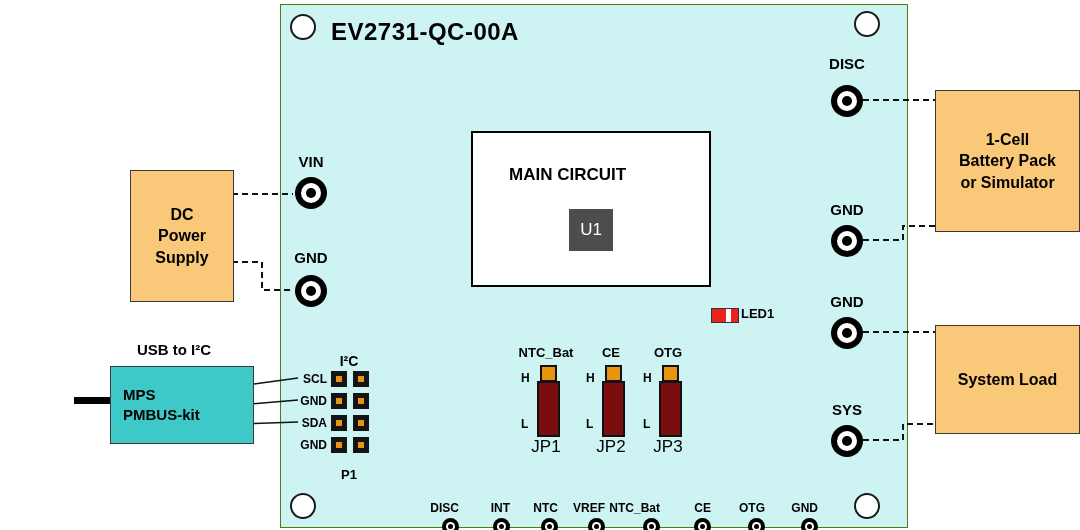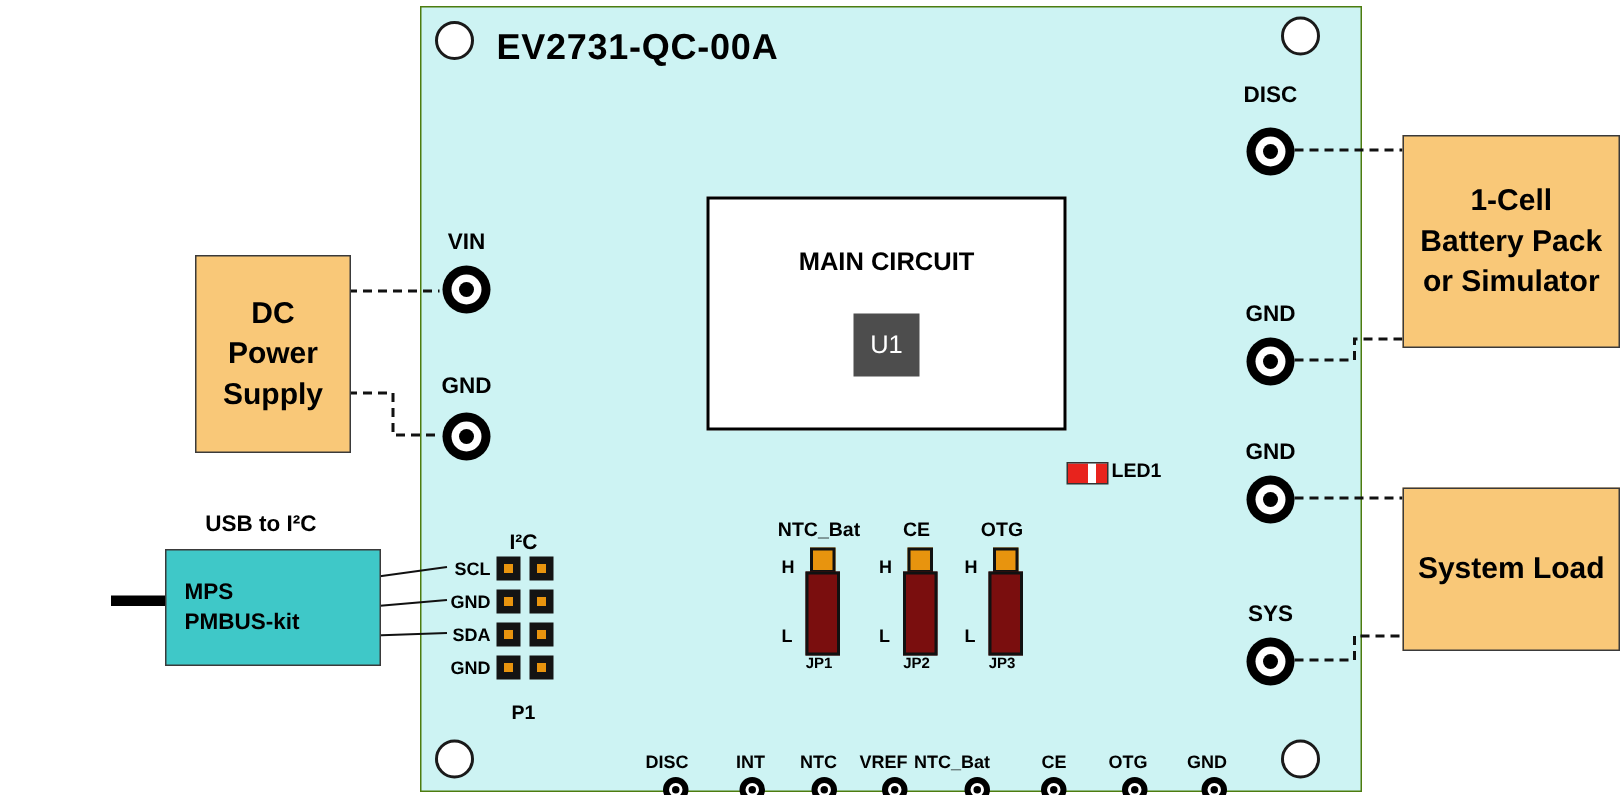--- a/index.html
+++ b/index.html
@@ -22,21 +22,21 @@
 
   
   .connector{position:absolute;width:32px;height:32px;border-radius:50%;background:#000;}
   .connector::before{content:"";position:absolute;left:6px;top:6px;width:20px;height:20px;border-radius:50%;background:#fff;}
   .connector::after{content:"";position:absolute;left:11px;top:11px;width:10px;height:10px;border-radius:50%;background:#000;}
   .conn-label{font-size:15px;}
 
   
   .main-circuit{position:absolute;left:190px;top:126px;width:236px;height:152px;
     background:#fff;border:2px solid #000;}
-  .mc-title{position:absolute;left:0;top:32px;width:100%;text-align:center;font-weight:bold;font-size:17px;}
+  .mc-title{position:absolute;left:0;top:32px;width:100%;text-align:left;font-weight:bold;font-size:17px;padding-left:36px;}
   .chip{position:absolute;left:96px;top:76px;width:44px;height:42px;background:var(--chip-gray,#4D4D4D);
     color:#ffffff;display:flex;align-items:center;justify-content:center;font-size:17px;}
 
   
   .led{position:absolute;left:430px;top:303px;width:26px;height:13px;border:1px solid #333;
     background:linear-gradient(90deg,var(--led-red,#E8231D) 0 52%,#fff 52% 72%,var(--led-red,#E8231D) 72% 100%);}
   .led-label{left:460px;top:301px;font-size:13px;}
 
   
   .i2c-title{left:46px;top:348px;width:44px;font-size:14px;text-align:center;}
@@ -50,32 +50,32 @@
 
   
   .jumper{position:absolute;width:64px;height:110px;top:340px;}
   .jp-signal{position:absolute;left:0;top:0;width:100%;text-align:center;font-weight:bold;font-size:13px;}
   .jp-h{position:absolute;left:7px;top:26px;font-weight:bold;font-size:12px;}
   .jp-l{position:absolute;left:7px;top:72px;font-weight:bold;font-size:12px;}
   .jp-pin{position:absolute;left:26px;top:20px;width:13px;height:13px;
     background:var(--pin-orange,#E8940E);border:2px solid #111;}
   .jp-body{position:absolute;left:23px;top:36px;width:19px;height:52px;
     background:var(--jumper-red,#7A0E0E);border:2px solid #111;}
-  .jp-ref{position:absolute;left:0;top:92px;width:100%;text-align:center;font-weight:bold;font-size:10px;}
+  .jp-ref{position:absolute;left:0;top:92px;width:100%;text-align:center;font-weight:normal;font-size:17px;}
 
   
   .tp-item{position:absolute;top:468px;width:60px;text-align:right;margin-top:28px;}
   .tp-label{font-weight:bold;font-size:12px;height:15px;}
   .tp{position:relative;display:inline-block;width:17px;height:17px;border-radius:50%;background:#000;margin-top:2px;}
   .tp::before{content:"";position:absolute;left:4px;top:4px;width:9px;height:9px;border-radius:50%;background:#fff;}
   .tp::after{content:"";position:absolute;left:6px;top:6px;width:5px;height:5px;border-radius:50%;background:#000;}
 
   
   .box{position:absolute;border:1.5px solid #3a3a3a;display:flex;align-items:center;justify-content:center;
-    text-align:center;font-weight:bold;font-size:20px;line-height:1.35;z-index:3;}
+    text-align:center;font-weight:bold;font-size:16px;line-height:1.35;z-index:3;}
   .orange{background:var(--box-orange,#F9C878);}
   .cyan{background:var(--box-cyan,#3FC8C8);}
   .mps-box{justify-content:flex-start;text-align:left;padding-left:12px;font-size:15px;}
   .usb-caption{left:104px;top:341px;width:140px;text-align:center;font-size:15px;z-index:3;}
   .pc-wire{position:absolute;left:74px;top:397px;width:38px;height:7px;background:#000;z-index:2;}
 
   .wires{position:absolute;left:0;top:0;z-index:2;pointer-events:none;}
 </style>
 </head>
 <body>

